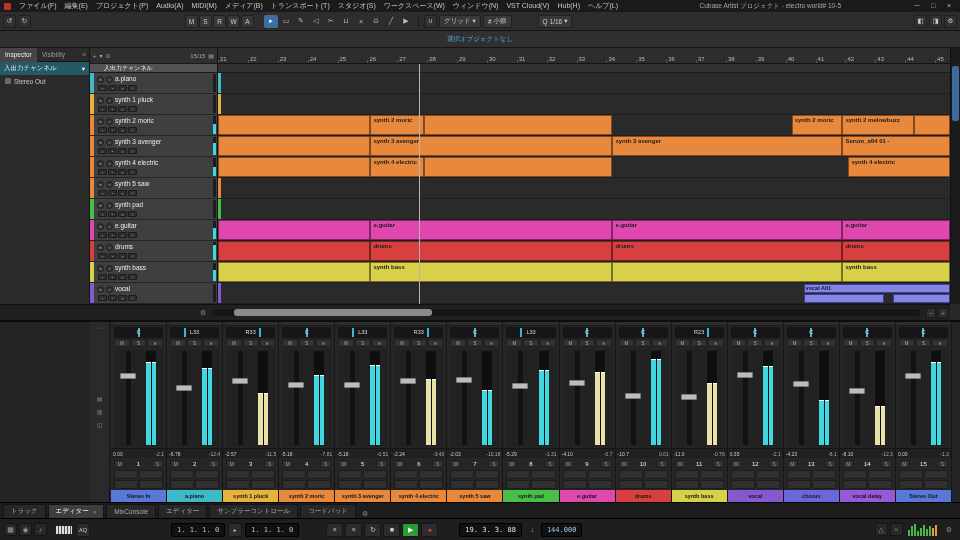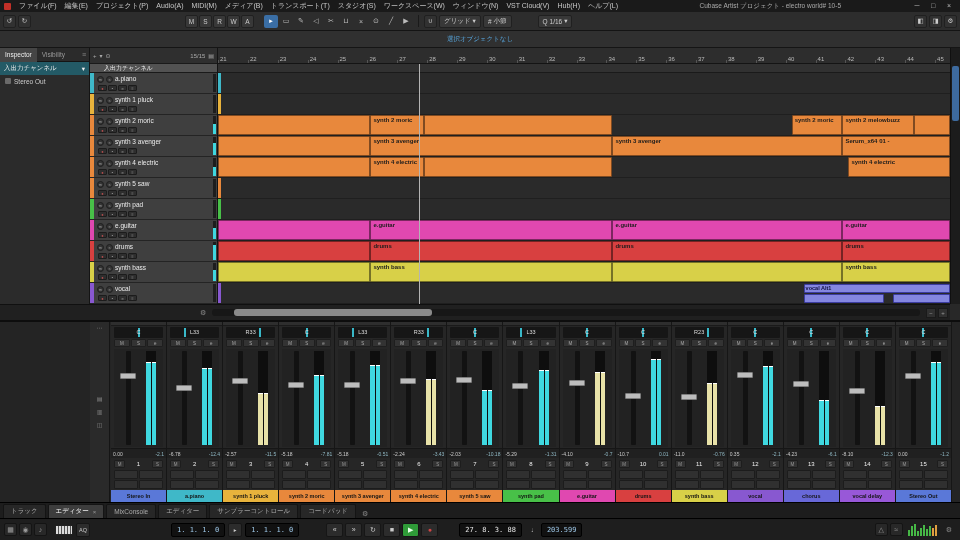--- a/index.html
+++ b/index.html
@@ -1245,23 +1245,23 @@
     <div class="tr-btn sm">▸</div>
     <div class="tr-display">1. 1. 1. 0</div>
     <div id="tr-buttons">
         <div class="tr-btn">«</div>
         <div class="tr-btn">»</div>
         <div class="tr-btn">↻</div>
         <div class="tr-btn">■</div>
         <div class="tr-btn play">▶</div>
         <div class="tr-btn rec">●</div>
       </div>
-    <div class="tr-display big" id="pos-display">27. 8. 3. 88</div>
+    <div class="tr-display big" id="pos-display">19. 3. 3. 88</div>
     <span class="note-ic">♩</span>
-    <div class="tr-display">203.599</div>
+    <div class="tr-display">144.000</div>
     <div id="tr-right">
       <div id="tr-right-icons" style="display:flex;gap:2px">
           <div class="tr-ic">△</div>
           <div class="tr-ic">≈</div>
         </div>
       <div id="out-meter">
           <i style="height: 6px; background: rgb(70, 184, 70);"></i>
           <i style="height: 9.6px; background: rgb(70, 184, 70);"></i>
           <i style="height: 12px; background: rgb(70, 184, 70);"></i>
           <i style="height: 5.4px; background: rgb(70, 184, 70);"></i>

